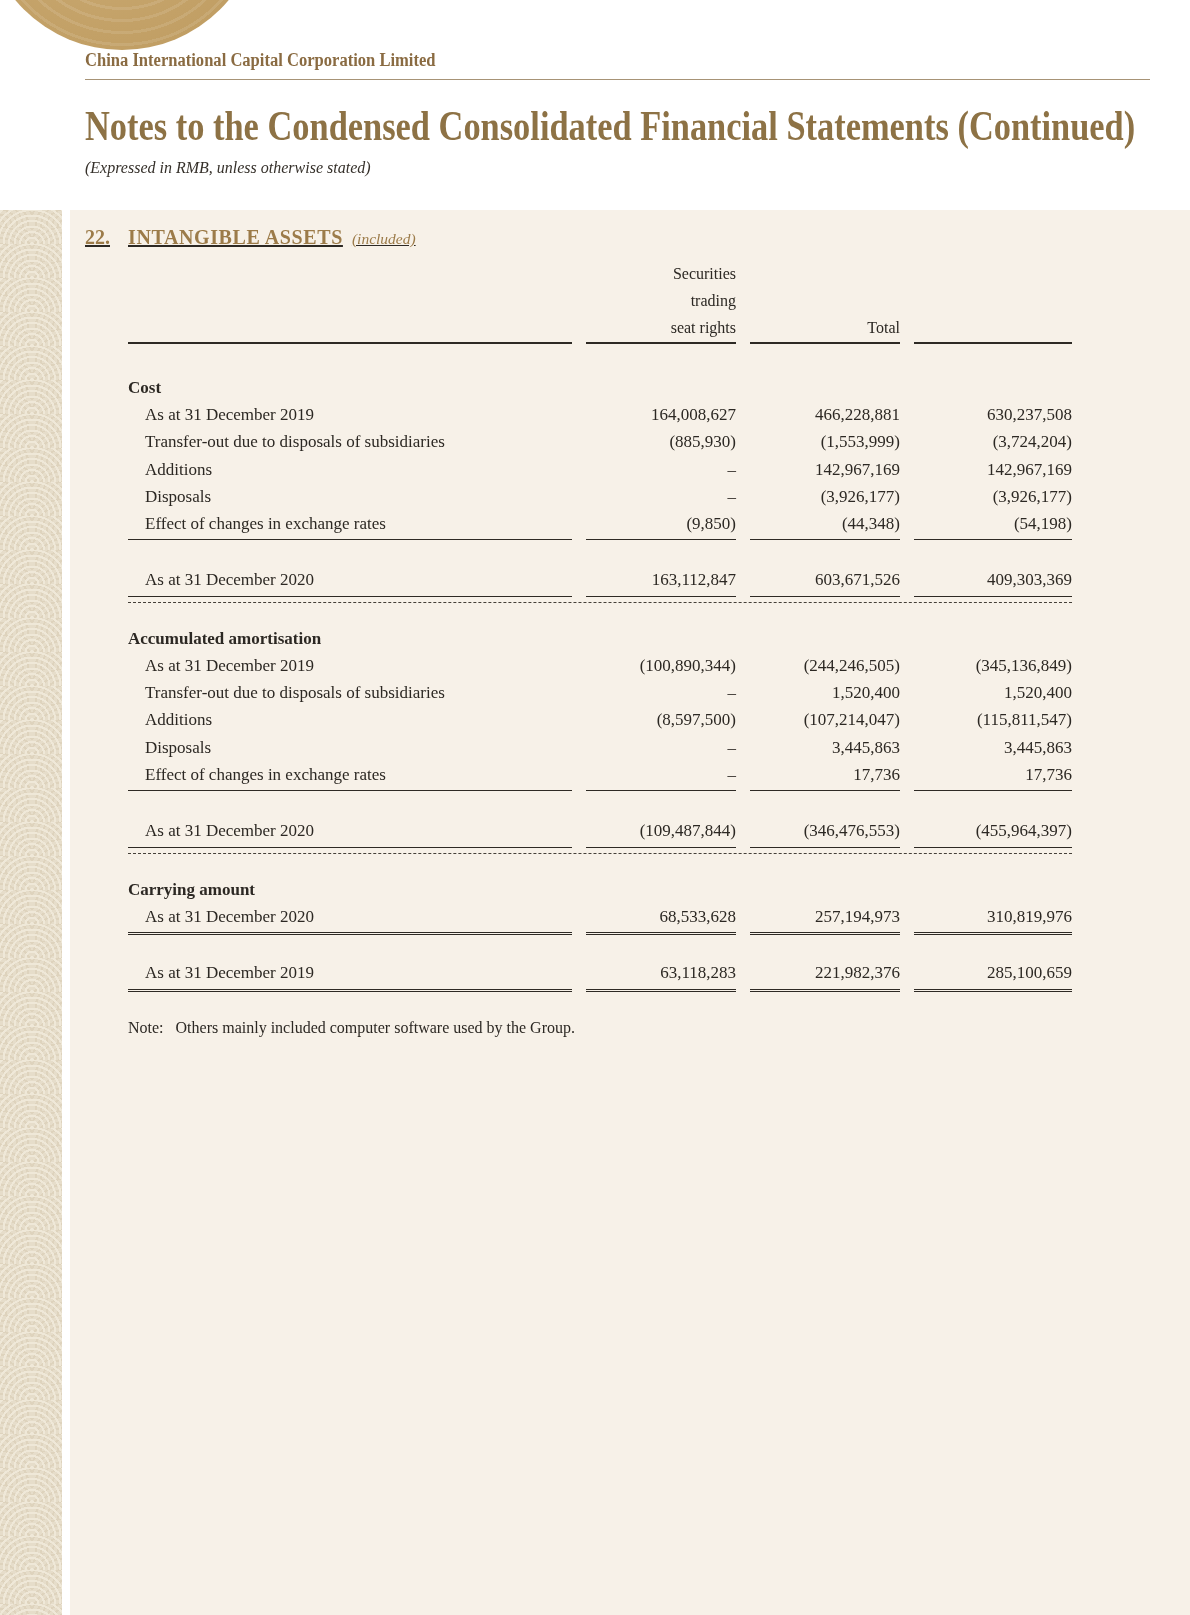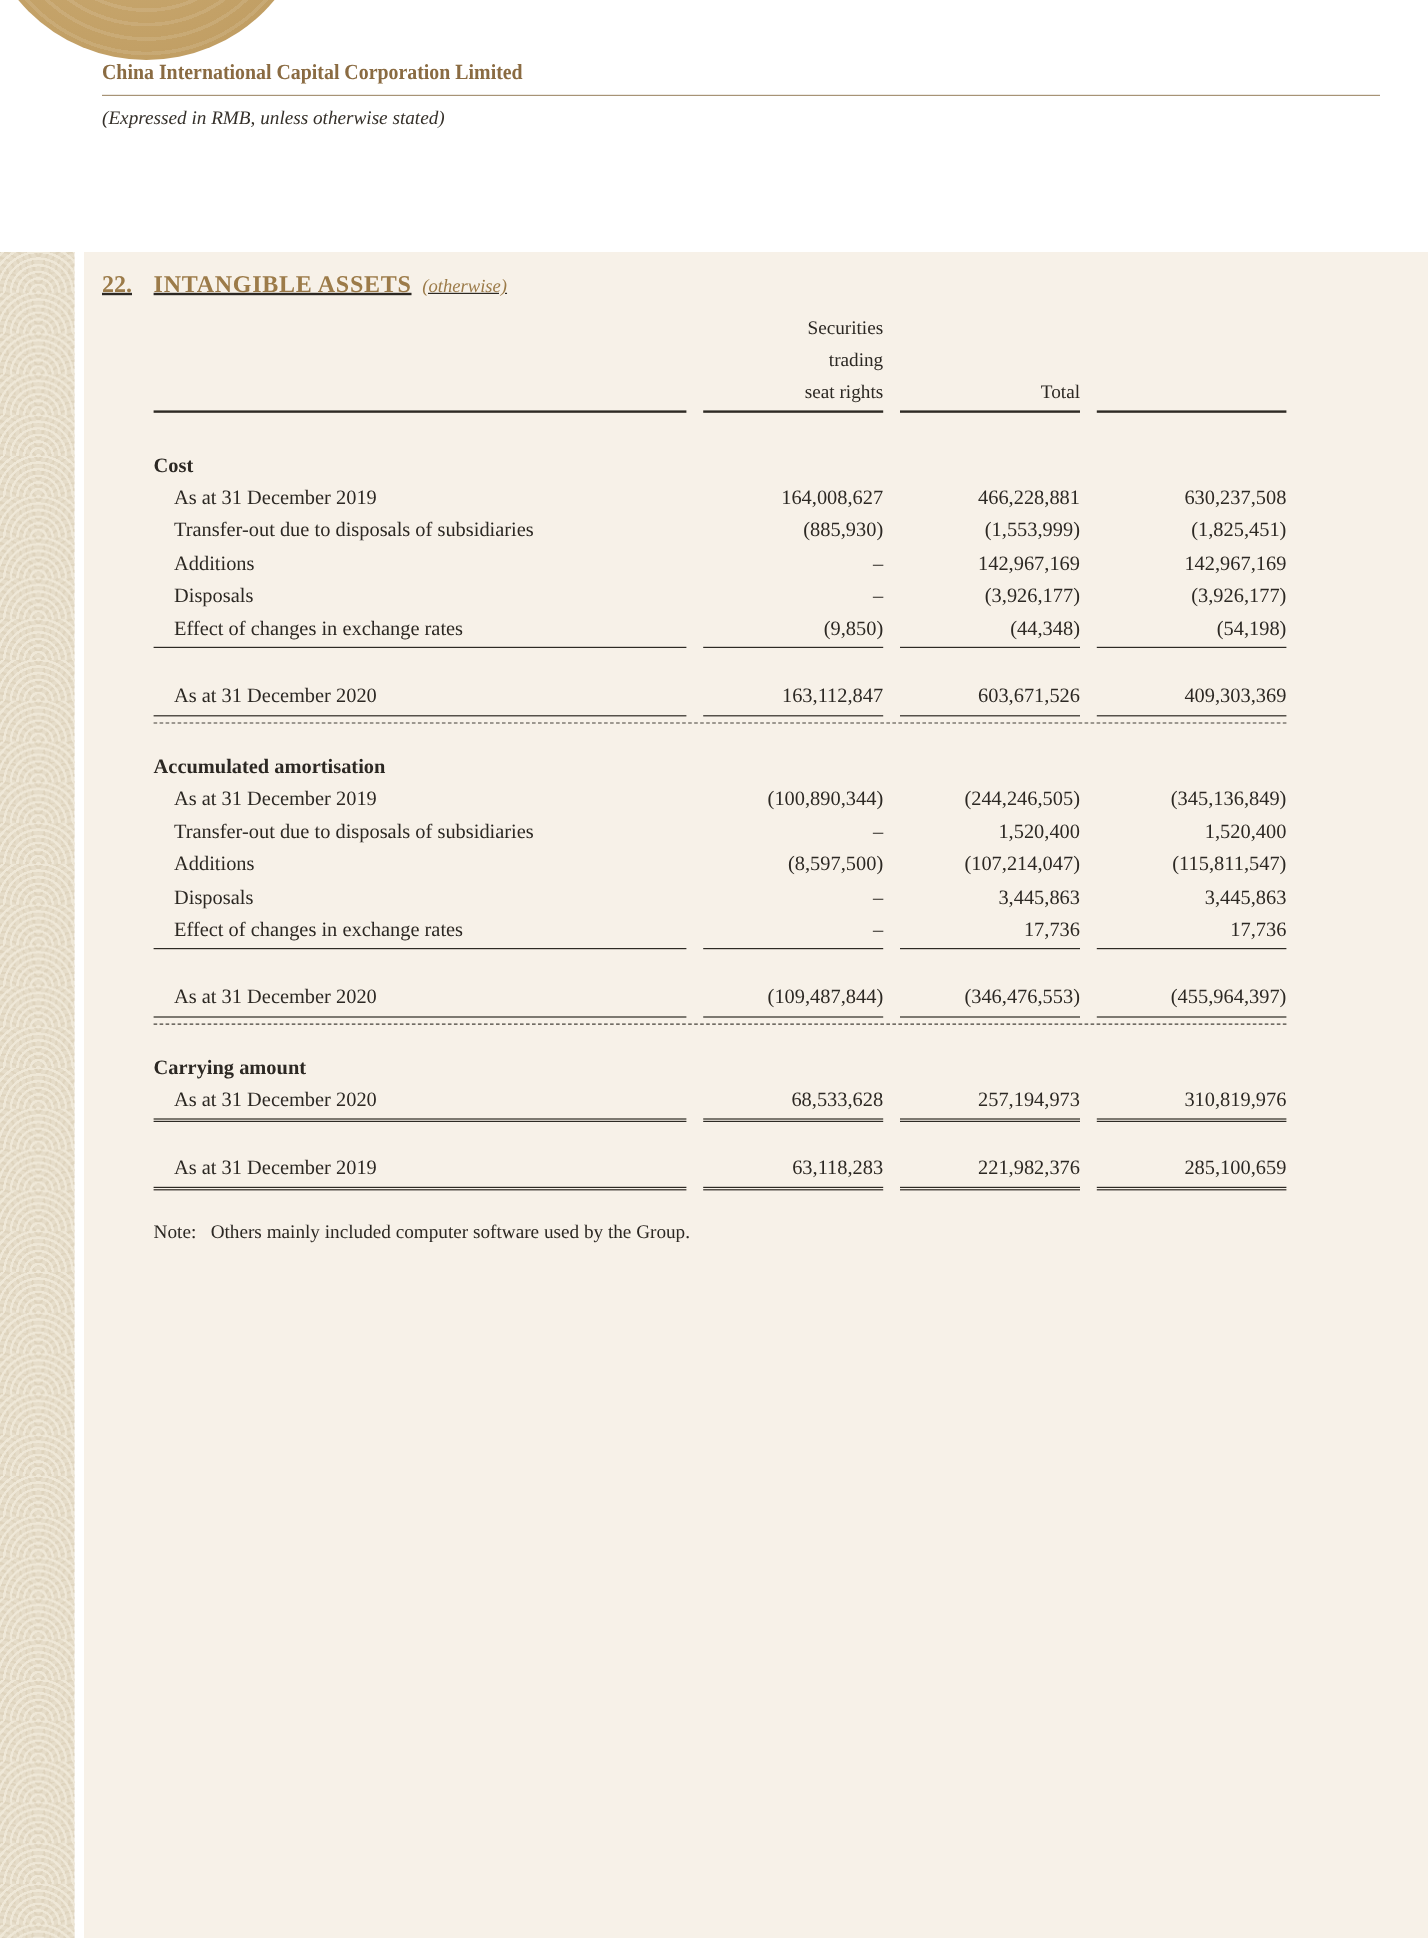--- a/index.html
+++ b/index.html
@@ -85,31 +85,32 @@
   .note-line .note-lbl{margin-right:12px;}
 </style>
 </head>
 <body>
 
 <div class="deco-circle"></div>
 
 <div class="header">
   <span class="company">China International Capital Corporation Limited</span>
   <hr class="header-rule">
+  <div><span class="page-title">Notes to the Condensed Consolidated Financial Statements (Continued)</span></div>
   <div class="expressed">(Expressed in RMB, unless otherwise stated)</div>
 </div>
 
 <div class="side-pattern"></div>
 
 <div class="panel">
 
   <div class="section-heading">
     <span class="section-num">22.</span>
     <span class="section-name">INTANGIBLE ASSETS</span>
-    <span class="section-cont">(otherwise)</span>
+    <span class="section-cont">(included)</span>
   </div>
 
   <div class="section-body">
 
     <div class="grid col-head">
       <div class="cell"></div>
       <div class="cell">
         <span>Securities</span>
         <span>trading</span>
         <span>seat rights</span>
@@ -130,21 +131,21 @@
     <div class="grid row">
       <div class="lbl">As at 31 December 2019</div>
       <div class="num">164,008,627</div>
       <div class="num">466,228,881</div>
       <div class="num">630,237,508</div>
     </div>
     <div class="grid row">
       <div class="lbl">Transfer-out due to disposals of subsidiaries</div>
       <div class="num">(885,930)</div>
       <div class="num">(1,553,999)</div>
-      <div class="num">(1,825,451)</div>
+      <div class="num">(3,724,204)</div>
     </div>
     <div class="grid row">
       <div class="lbl">Additions</div>
       <div class="num">–</div>
       <div class="num">142,967,169</div>
       <div class="num">142,967,169</div>
     </div>
     <div class="grid row">
       <div class="lbl">Disposals</div>
       <div class="num">–</div>

